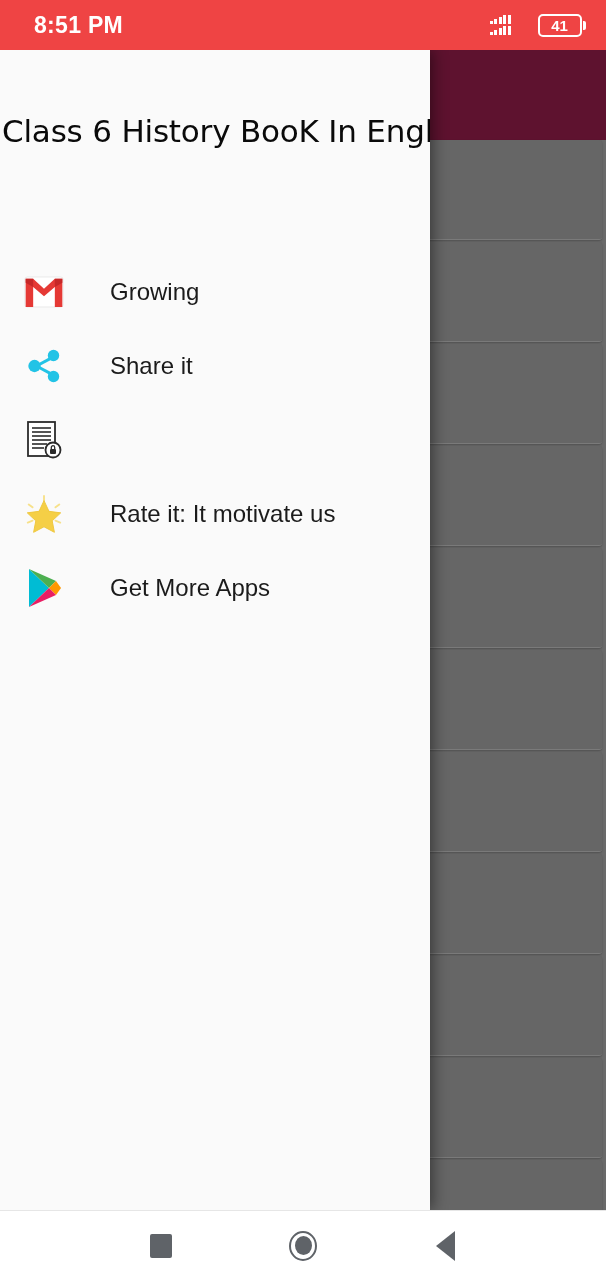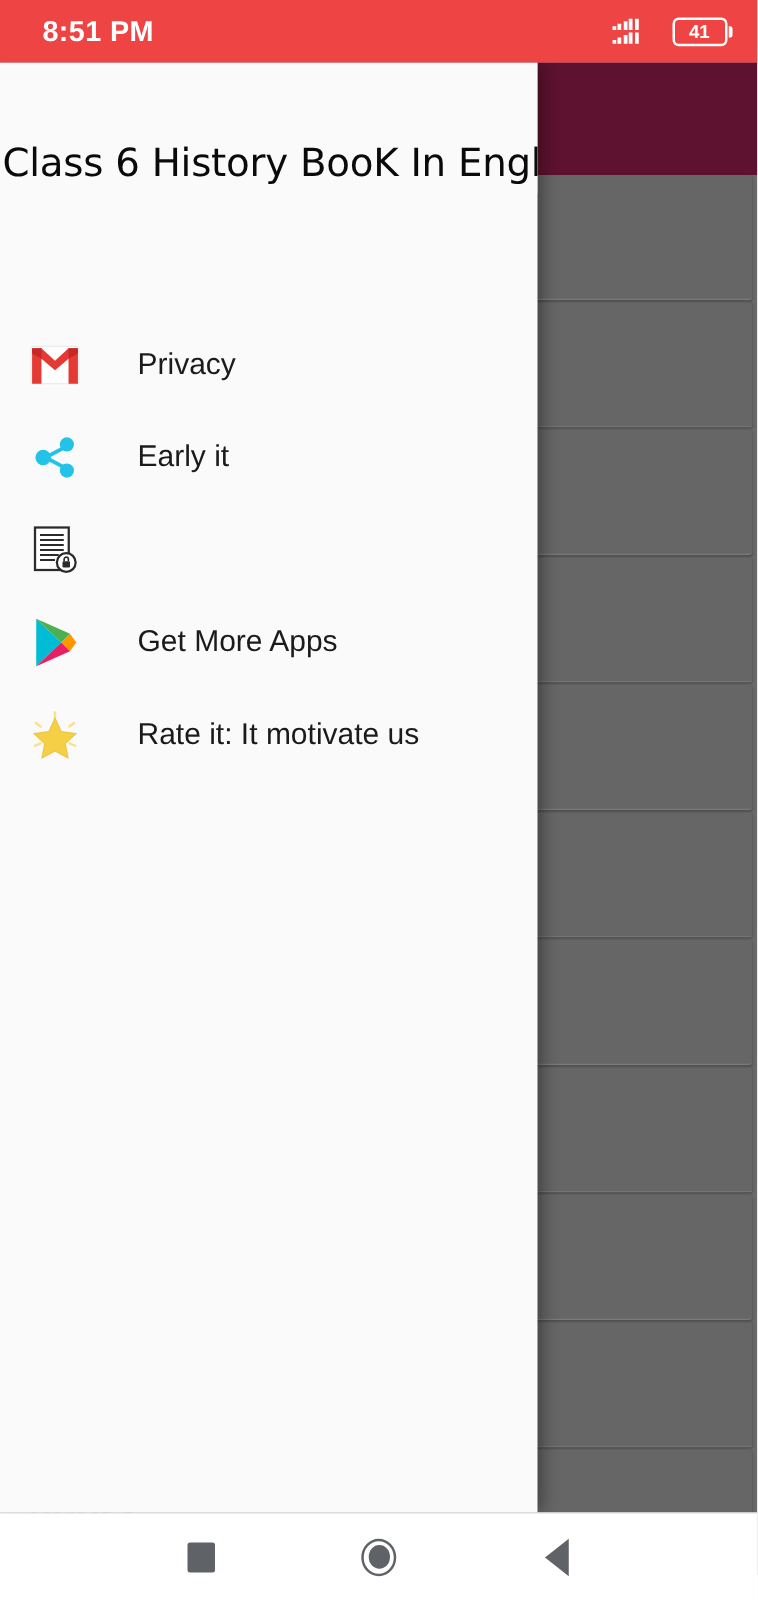--- a/index.html
+++ b/index.html
@@ -198,33 +198,33 @@
     <div id="drawer-menu">
         <div class="menu-item">
           <span class="menu-icon">
             <svg width="40" height="34" viewBox="0 0 48 40">
       <rect x="1" y="2" width="46" height="36" rx="3" fill="#ffffff" stroke="#e6e6e6"></rect>
       <path d="M2 4 L2 38 L11 38 L11 14 L24 25 L37 14 L37 38 L46 38 L46 4 L37 4 L24 16 L11 4 Z" fill="#e53935"></path>
       <path d="M2 4 L11 4 L11 14 L2 9 Z" fill="#c62828"></path>
       <path d="M46 4 L37 4 L37 14 L46 9 Z" fill="#c62828"></path>
     </svg>
           </span>
-          <span class="menu-label">Privacy</span>
+          <span class="menu-label">Growing</span>
         </div>
         <div class="menu-item">
           <span class="menu-icon">
             <svg width="38" height="38" viewBox="0 0 40 40">
       <line x1="12" y1="20" x2="29" y2="11" stroke="#22c3e6" stroke-width="3.2"></line>
       <line x1="12" y1="20" x2="29" y2="29" stroke="#22c3e6" stroke-width="3.2"></line>
       <circle cx="30" cy="9" r="6" fill="#22c3e6"></circle>
       <circle cx="10" cy="20" r="6.5" fill="#22c3e6"></circle>
       <circle cx="30" cy="31" r="6" fill="#22c3e6"></circle>
     </svg>
           </span>
-          <span class="menu-label">Early it</span>
+          <span class="menu-label">Share it</span>
         </div>
         <div class="menu-item">
           <span class="menu-icon">
             <svg width="38" height="40" viewBox="0 0 38 40">
       <rect x="3" y="2" width="27" height="34" fill="#ffffff" stroke="#2b2b2b" stroke-width="1.8"></rect>
       <g stroke="#2b2b2b" stroke-width="1.6">
         <line x1="7" y1="8" x2="26" y2="8"></line>
         <line x1="7" y1="12" x2="26" y2="12"></line>
         <line x1="7" y1="16" x2="26" y2="16"></line>
         <line x1="7" y1="20" x2="26" y2="20"></line>
@@ -232,44 +232,44 @@
         <line x1="7" y1="28" x2="19" y2="28"></line>
       </g>
       <circle cx="28" cy="30" r="7.5" fill="#ffffff" stroke="#2b2b2b" stroke-width="1.8"></circle>
       <rect x="25" y="29" width="6" height="5" rx="1" fill="#2b2b2b"></rect>
       <path d="M26.3 29 v-1.6 a1.7 1.7 0 0 1 3.4 0 V29" fill="none" stroke="#2b2b2b" stroke-width="1.3"></path>
     </svg>
           </span>
         </div>
         <div class="menu-item">
           <span class="menu-icon">
-            <svg width="38" height="42" viewBox="0 0 38 42">
-      <path d="M4 2 L24 21 L4 40 Z" fill="#00bcd4"></path>
-      <path d="M4 2 L24 21 L31 14 Z" fill="#4caf50"></path>
-      <path d="M31 14 L36 21 L31 28 L24 21 Z" fill="#ff9800"></path>
-      <path d="M4 40 L24 21 L31 28 Z" fill="#e91e63"></path>
-    </svg>
-          </span>
-          <span class="menu-label">Get More Apps</span>
-        </div>
-        <div class="menu-item">
-          <span class="menu-icon">
             <svg width="42" height="42" viewBox="0 0 44 44">
       <g stroke="#f7e18a" stroke-width="2" stroke-linecap="round">
         <line x1="22" y1="3" x2="22" y2="8"></line>
         <line x1="6" y1="12" x2="10" y2="15"></line>
         <line x1="38" y1="12" x2="34" y2="15"></line>
         <line x1="5" y1="31" x2="10" y2="29"></line>
         <line x1="39" y1="31" x2="34" y2="29"></line>
       </g>
       <path d="M22 8 L27.2 19.2 L39.5 20.8 L30.6 29.2 L32.9 41.2 L22 35.4 L11.1 41.2 L13.4 29.2 L4.5 20.8 L16.8 19.2 Z" fill="#f5cf46" stroke="#eec63c" stroke-width="1"></path>
     </svg>
           </span>
           <span class="menu-label">Rate it: It motivate us</span>
         </div>
+        <div class="menu-item">
+          <span class="menu-icon">
+            <svg width="38" height="42" viewBox="0 0 38 42">
+      <path d="M4 2 L24 21 L4 40 Z" fill="#00bcd4"></path>
+      <path d="M4 2 L24 21 L31 14 Z" fill="#4caf50"></path>
+      <path d="M31 14 L36 21 L31 28 L24 21 Z" fill="#ff9800"></path>
+      <path d="M4 40 L24 21 L31 28 Z" fill="#e91e63"></path>
+    </svg>
+          </span>
+          <span class="menu-label">Get More Apps</span>
+        </div>
       </div>
   </div>
 
   <div id="navbar">
     <div class="nav-btn">
       <div id="nav-recents-sq"></div>
     </div>
     <div class="nav-btn">
       <div id="nav-home-ring">
         <div id="nav-home-dot"></div>

